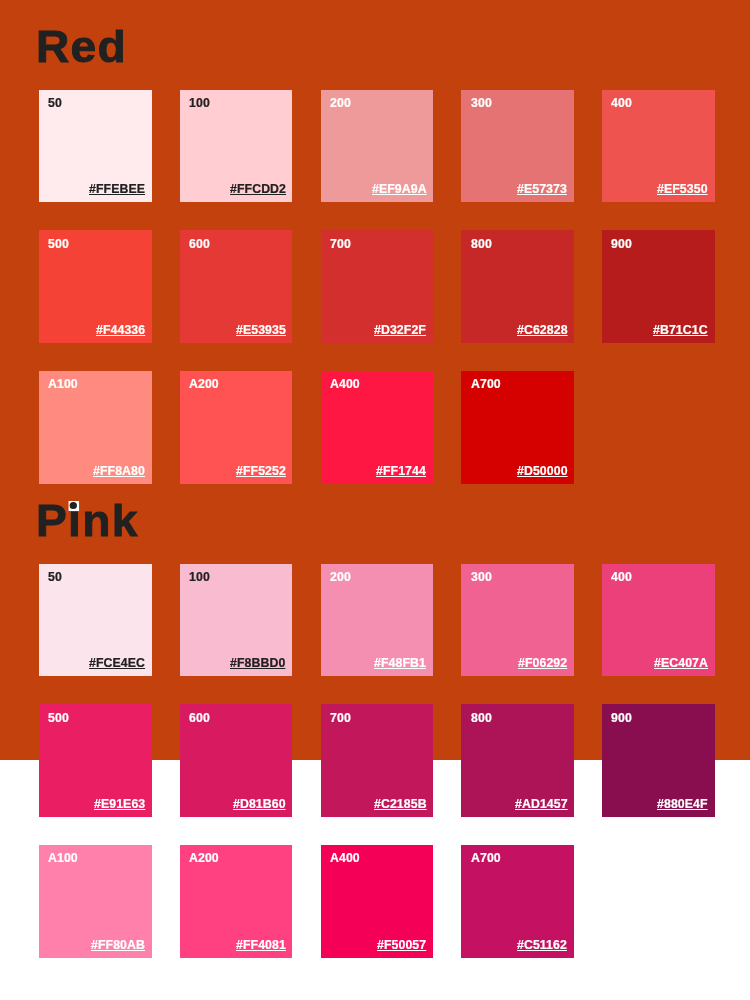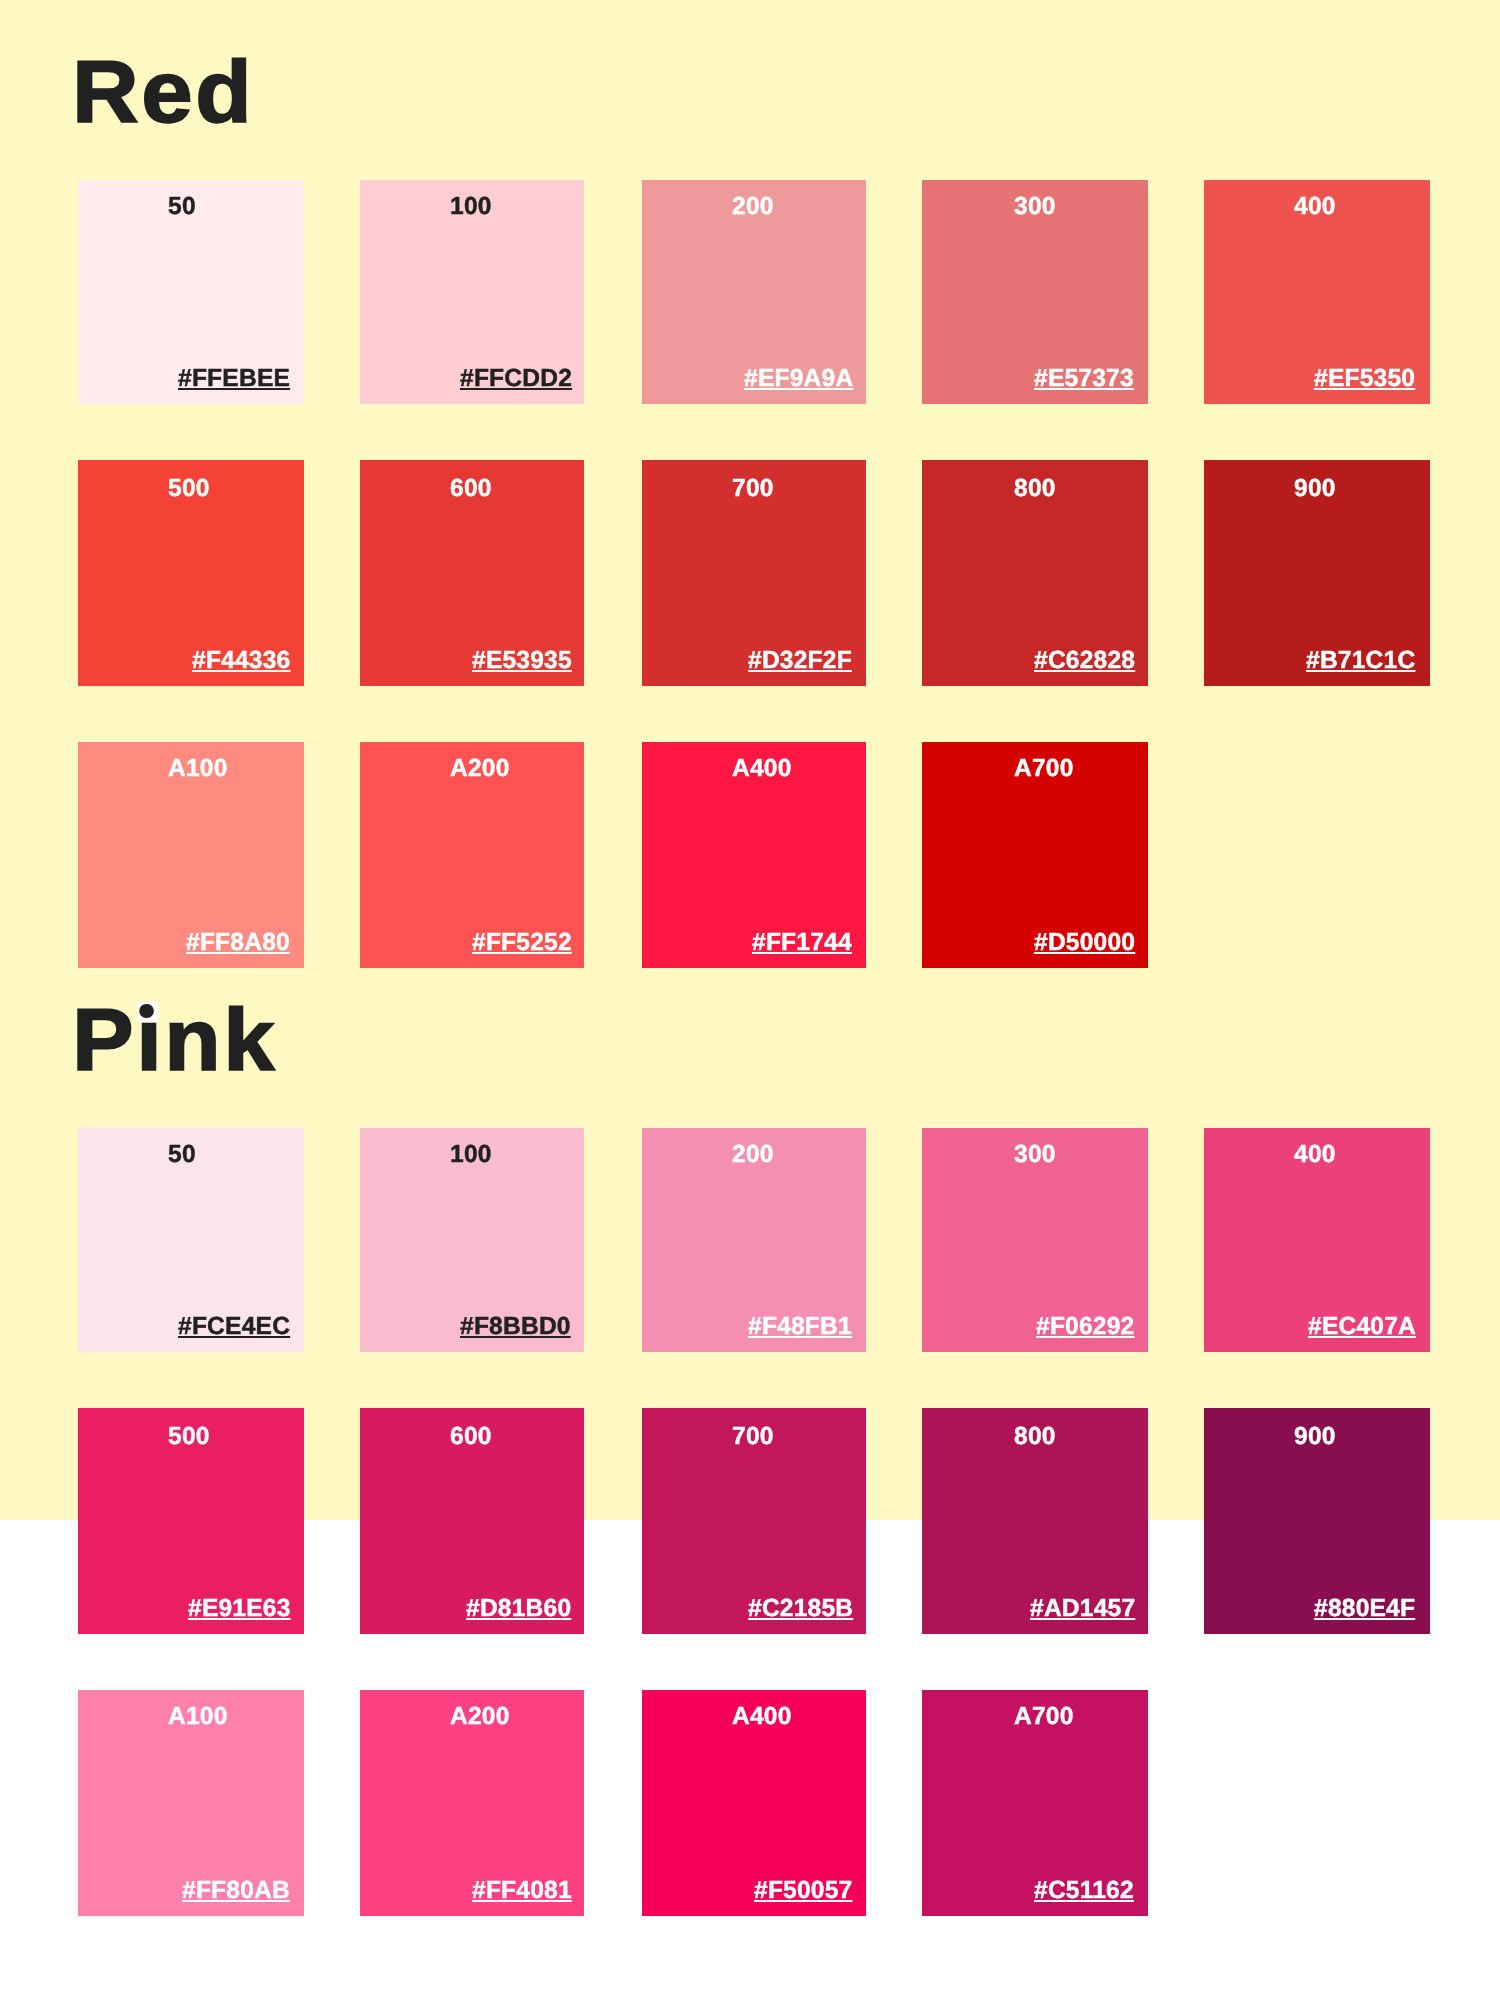--- a/index.html
+++ b/index.html
@@ -13,21 +13,21 @@
     height: 1000px;
     overflow: hidden;
     font-family: "Liberation Sans", sans-serif;
     -webkit-font-smoothing: antialiased;
     text-rendering: optimizeLegibility;
   }
   #page {
     position: relative;
     width: 750px;
     height: 760px;
-    background: #fef9c3;
+    background: #c2410c;
   }
   .palette-section {
     position: static;
   }
   .section-title {
     position: absolute;
     left: 36px;
     margin: 0;
     font-weight: bold;
     font-size: 44px;
@@ -79,21 +79,20 @@
     line-height: 1;
     letter-spacing: 0.1px;
     color: inherit;
     white-space: nowrap;
     will-change: transform;
     -webkit-text-stroke: 0.22px currentColor;
   }
   .swatch-name {
     left: 9.25px;
     top: 7.3px;
-    margin-left: 36px;
   }
   .swatch-hex {
     right: 6.6px;
     bottom: 6.5px;
     text-decoration: underline;
   }
 </style>
 </head>
 <body>
 

